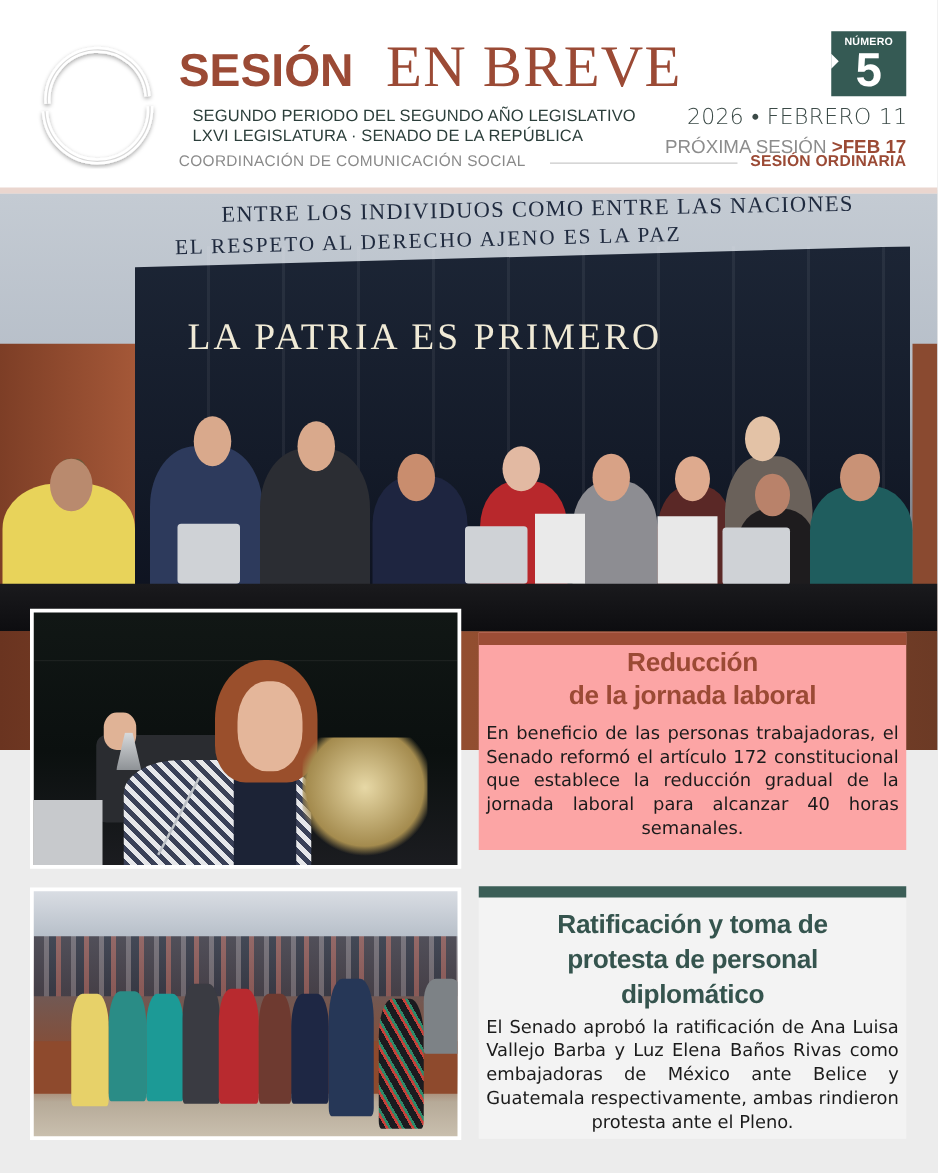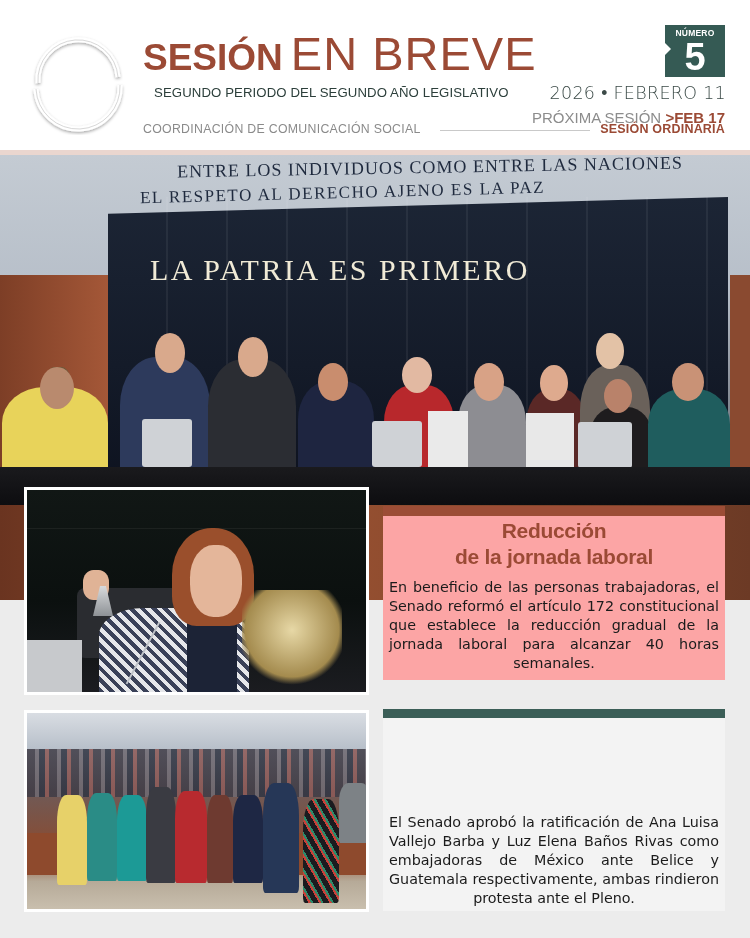--- a/index.html
+++ b/index.html
@@ -5,21 +5,21 @@
   * { margin: 0; padding: 0; box-sizing: border-box; }
   html, body { width: 750px; height: 938px; overflow: hidden; background: #ececec; }
   body { font-family: "Liberation Sans", sans-serif; position: relative; }
 
   
   .header { position: absolute; left: 0; top: 0; width: 750px; height: 152px; background: #ffffff; }
   .header-rule { position: absolute; left: 0; top: 150px; width: 750px; height: 5px; background: #ead6cf; }
   .logo-ring { position: absolute; left: 24px; top: 27px; width: 108px; height: 108px; }
   .title-line { position: absolute; left: 143px; top: 26px; height: 56px; white-space: nowrap; }
   .title-bold { font-family: "Liberation Sans", sans-serif; font-weight: 700; font-size: 37px; color: #9b4a35; letter-spacing: 0px; line-height: 56px; }
-  .title-light { font-family: Liberation Sans, sans-serif; font-weight: 200; font-size: 47px; color: #9b4a35; letter-spacing: 1px; line-height: 56px; margin-left: 8px; font-stretch: condensed; }
+  .title-light { font-family: Liberation Serif, serif; font-weight: 200; font-size: 47px; color: #9b4a35; letter-spacing: 1px; line-height: 56px; margin-left: 26px; font-stretch: condensed; }
   .sub1, .sub2 { position: absolute; left: 154px; font-weight: 400; font-size: 13.2px; color: #2c3f3b; letter-spacing: 0.1px; white-space: nowrap; }
   .sub1 { top: 85px; }
   .sub2 { top: 101px; }
   .coord { position: absolute; left: 143px; top: 122px; font-size: 12.3px; color: #8a8a8a; letter-spacing: 0.3px; white-space: nowrap; }
   .coord-line { position: absolute; left: 440px; top: 130px; width: 150px; height: 1px; background: #c9c9c9; }
 
   .num-badge { position: absolute; left: 665px; top: 25px; width: 60px; height: 52px; background: #355a54; }
   .num-notch { position: absolute; left: 0; top: 18px; width: 0; height: 0; border-top: 6px solid transparent; border-bottom: 6px solid transparent; border-left: 6px solid #ffffff; }
   .num-label { position: absolute; left: 0; top: 3px; width: 60px; text-align: center; font-size: 8.5px; font-weight: 700; color: #ffffff; letter-spacing: 0.2px; }
   .num-value { position: absolute; left: 0; top: 11px; width: 60px; text-align: center; font-size: 38px; font-weight: 700; color: #ffffff; line-height: 42px; }
@@ -76,20 +76,21 @@
     <path d="M14 56 A40 40 0 0 1 94 50" fill="none" stroke="#ffffff" stroke-width="5" filter="url(#sh)"></path>
     <path d="M96 58 A42 42 0 0 1 12 62" fill="none" stroke="#ffffff" stroke-width="5" filter="url(#sh)"></path>
     <path d="M14 56 A40 40 0 0 1 94 50" fill="none" stroke="#d8d8d8" stroke-width="1"></path>
     <path d="M96 58 A42 42 0 0 1 12 62" fill="none" stroke="#d8d8d8" stroke-width="1"></path>
   </svg>
 
   <div class="title-line">
     <span class="title-bold">SESIÓN</span><span class="title-light">EN BREVE</span>
   </div>
   <div class="sub1">SEGUNDO PERIODO DEL SEGUNDO AÑO LEGISLATIVO</div>
+  <div class="sub2">LXVI LEGISLATURA · SENADO DE LA REPÚBLICA</div>
   <div class="coord">COORDINACIÓN DE COMUNICACIÓN SOCIAL</div>
   <div class="coord-line"></div>
 
   <div class="num-badge">
     <div class="num-notch"></div>
     <div class="num-label">NÚMERO</div>
     <div class="num-value">5</div>
   </div>
   <div class="date">2026 • FEBRERO 11</div>
   <div class="next"><span>PRÓXIMA SESIÓN</span> <b>&gt;FEB 17</b></div>
@@ -196,14 +197,19 @@
     <div style="position:absolute;left:180px;top:82px;width:26px;height:88px;background:#6e3a30;border-radius:30% 30% 6% 6%;"></div>
     <div style="position:absolute;left:206px;top:82px;width:30px;height:88px;background:#1e2744;border-radius:30% 30% 6% 6%;"></div>
     <div style="position:absolute;left:236px;top:70px;width:36px;height:110px;background:#263757;border-radius:30% 30% 6% 6%;"></div>
     <div style="position:absolute;left:276px;top:86px;width:36px;height:104px;background:repeating-linear-gradient(60deg,#1b1b1f 0 5px,#c8413a 5px 7px,#2f8a6a 7px 9px);border-radius:30% 30% 6% 6%;"></div>
     <div style="position:absolute;left:312px;top:70px;width:32px;height:60px;background:#7d8286;border-radius:30% 30% 6% 6%;"></div>
   </div>
 </div>
 
 <div class="card2">
   <div class="card2-bar"></div>
+  <div class="card2-title">
+    <div>Ratificación y toma de</div>
+    <div>protesta de personal</div>
+    <div>diplomático</div>
+  </div>
   <p class="card-body">El Senado aprobó la ratificación de Ana Luisa Vallejo Barba y Luz Elena Baños Rivas como embajadoras de México ante Belice y Guatemala respectivamente, ambas rindieron protesta ante el Pleno.</p>
 </div>
 
 </body></html>

